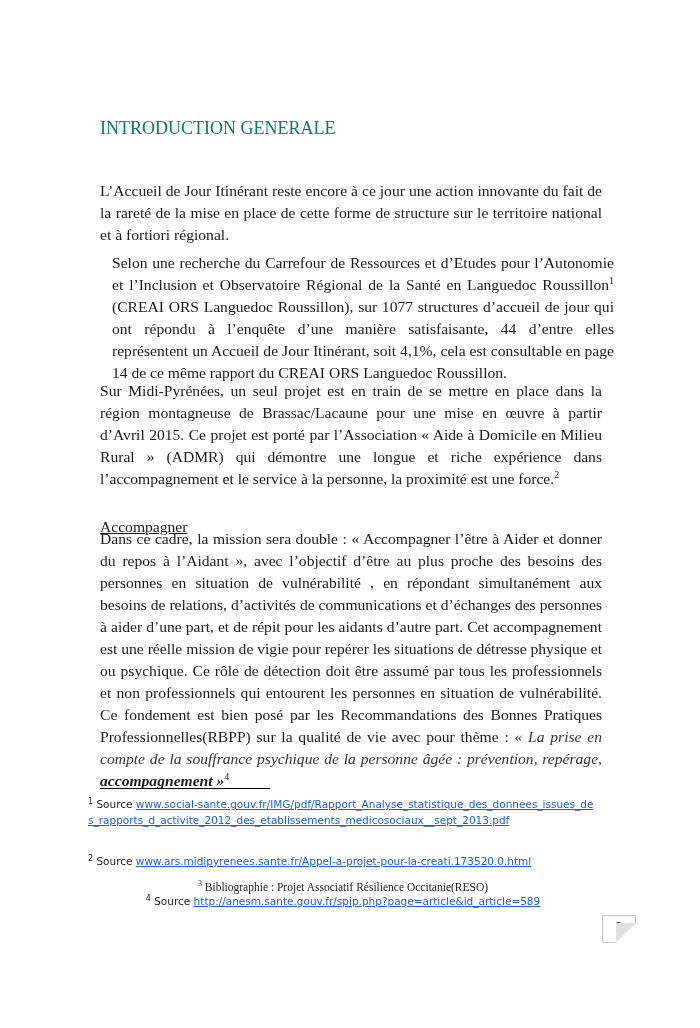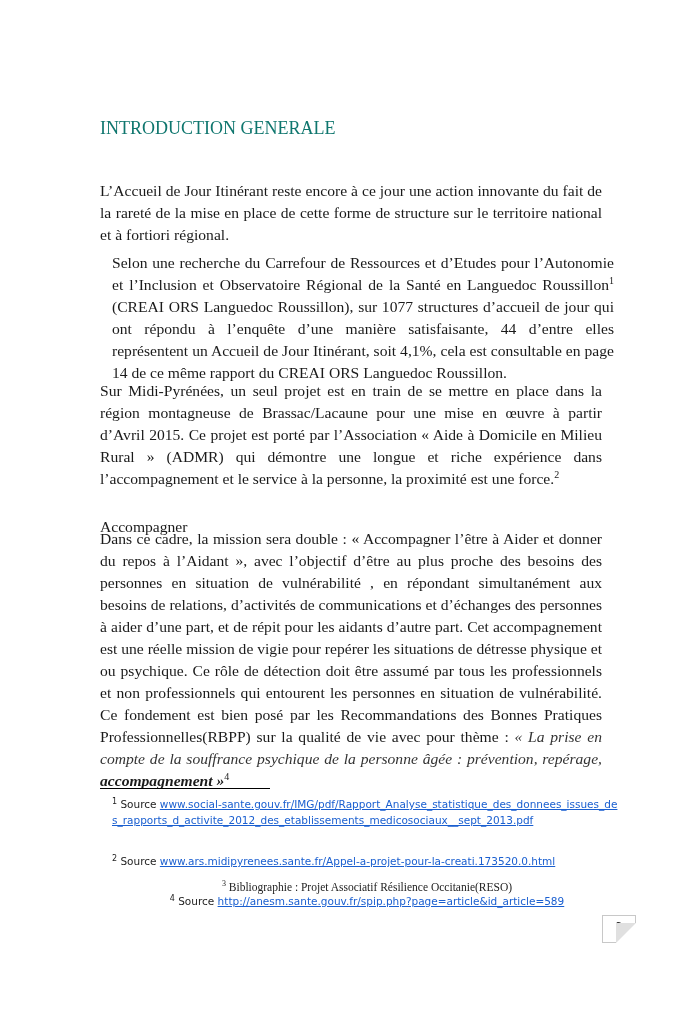--- a/index.html
+++ b/index.html
@@ -7,25 +7,25 @@
   .page { position:absolute; left:0; top:0; width:700px; height:1028px; background:#fff; }
   .body-text {
     position:absolute; left:100px; width:502px;
     font-family:"Liberation Serif", "DejaVu Serif", serif;
     font-size:15.6px; line-height:22px; color:#1a1a1a;
     text-align:justify;
   }
   .body-text p { margin:0; }
   .heading { position:absolute; left:100px; top:118px; font-family:"Liberation Serif", serif; font-size:18px; color:#0f766e; }
   sup { font-size:10px; line-height:0; vertical-align:super; }
-  .underline { }
+  .underline { text-decoration:underline; }
   .ital { font-style:italic; color:#333; }
   .bi { font-style:italic; font-weight:bold; }
   .fn-rule { position:absolute; left:100px; top:788px; width:170px; border-top:1px solid #000; }
-  .fn { position:absolute; left:112px; width:510px; font-family:"DejaVu Sans", sans-serif; font-size:10.5px; line-height:16px; color:#222; }
+  .fn { position:absolute; left:88px; width:510px; font-family:"DejaVu Sans", sans-serif; font-size:10.5px; line-height:16px; color:#222; }
   .fn.serif { font-family:"Liberation Serif", serif; font-size:11.5px;text-align:center; }
   .fn a { color:#1a5fd0; text-decoration:underline; word-break:break-all; }
   .fn sup { font-size:8px; }
   .page-num-box { position:absolute; left:602px; top:915px; width:32px; height:26px; border:1px solid #c8c8c8; background:#fff; }
   .page-num { position:absolute; left:0; right:0; top:5px; text-align:center; font-family:"DejaVu Sans", sans-serif; font-size:10px; color:#333; }
   .page-curl { position:absolute; right:-1px; bottom:-1px; width:0; height:0; border-left:10px solid #e0e0e0; border-top:10px solid #e0e0e0; border-right:10px solid #fff; border-bottom:10px solid #fff; }
 </style>
 </head>
 <body>
 

